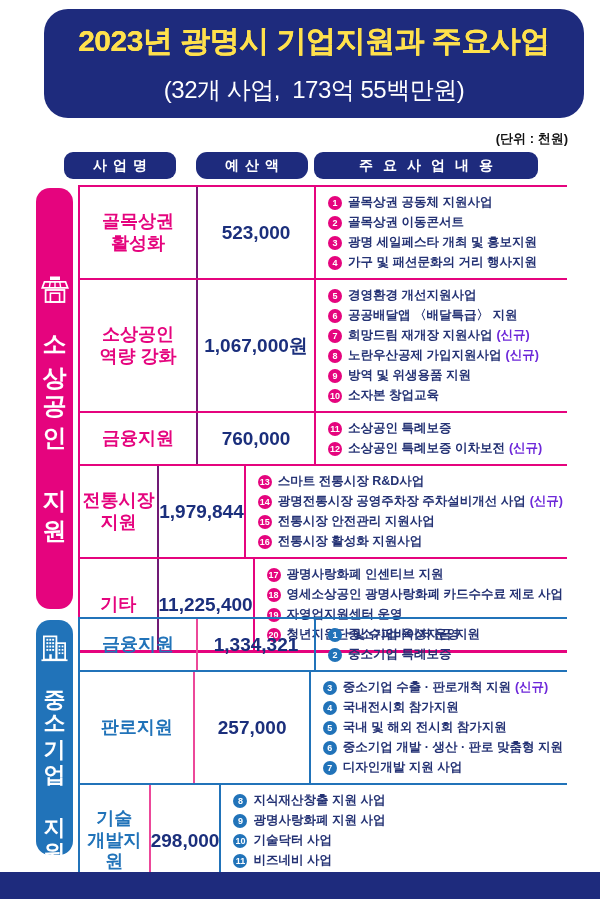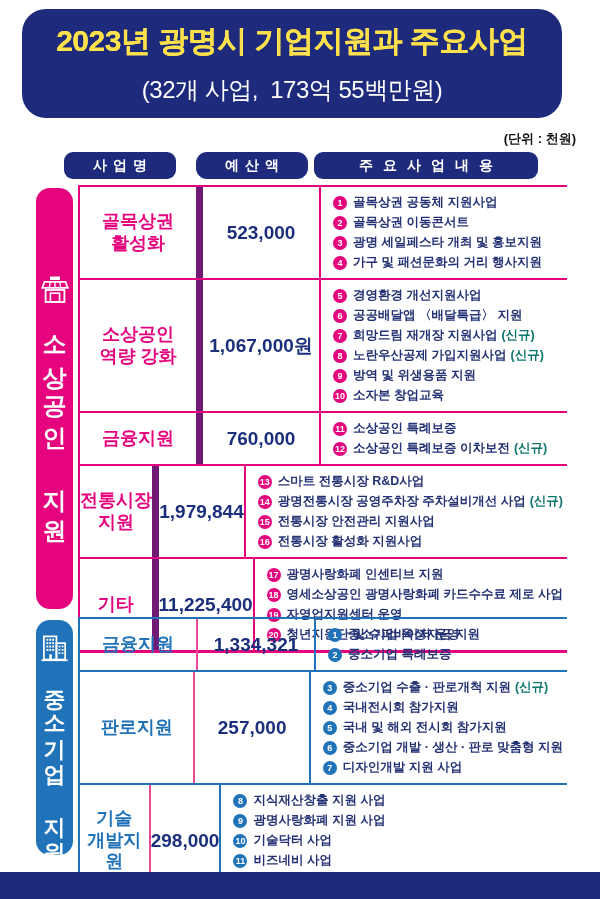--- a/index.html
+++ b/index.html
@@ -5,34 +5,34 @@
   html,body{margin:0;padding:0;}
   body{
     width:600px;height:899px;background:#ffffff;
     font-family:"Liberation Sans","DejaVu Sans",sans-serif;
     position:relative;overflow:hidden;
   }
   .page{position:absolute;inset:0;background:#fff;}
 
   
   .banner{
-    position:absolute;left:22px;top:9px;width:540px;height:109px;
+    position:absolute;left:44px;top:9px;width:540px;height:109px;
     background:#1E2B7D;border-radius:24px;
     display:flex;flex-direction:column;align-items:center;justify-content:center;
     gap:4px;
   }
   .banner .title{
     color:#FFE14C;font-weight:bold;font-size:30px;letter-spacing:-0.5px;
     text-shadow:0 0 0 #FFE14C;white-space:nowrap;
   }
   .banner .subtitle{
     color:#ffffff;font-weight:normal;font-size:24px;white-space:pre;letter-spacing:-0.5px;margin-top:8px;
   }
   .unit-note{
-    position:absolute;top:130px;right:24px;color:#121212;
+    position:absolute;top:130px;right:32px;color:#121212;
     font-size:13px;font-weight:bold;
   }
 
   
   .pill{
     position:absolute;top:152px;height:27px;background:#1E2B7D;border-radius:9px;
     color:#fff;font-weight:bold;font-size:14px;
     display:flex;align-items:center;justify-content:center;
   }
   #pill-name{left:64px;width:112px;letter-spacing:6px;text-indent:6px;}
@@ -45,33 +45,33 @@
   #tbl1{top:617px;border-top:2px solid #2173B9;border-left:2px solid #2173B9;border-bottom:3px solid #2173B9;}
   .row{display:flex;align-items:stretch;}
   #tbl0 .row + .row{border-top:2px solid #E5047E;}
   #tbl1 .row + .row{border-top:2px solid #2173B9;}
   .c1{width:116px;display:flex;align-items:center;justify-content:center;
       font-weight:bold;font-size:18px;line-height:1.2;text-align:center;white-space:pre-line;}
   #tbl0 .c1{color:#E5047E;}
   #tbl1 .c1{color:#2173B9;}
   .c2{width:116px;display:flex;align-items:center;justify-content:center;
       font-weight:bold;font-size:19px;color:#1B2F7C;}
-  #tbl0 .c2{border-left:7px solid #701a75;}
+  #tbl0 .c2{border-left:2px solid #701a75;}
   #tbl1 .c2{border-left:2px solid #ec4899;}
   .c3{flex:1;display:flex;flex-direction:column;justify-content:center;
       padding:6px 4px 6px 12px;gap:1px;}
   #tbl0 .c3{border-left:2px solid #E5047E;}
   #tbl1 .c3{border-left:2px solid #2173B9;}
   .item{display:flex;align-items:center;height:19px;white-space:nowrap;overflow:hidden;}
   .inum{width:14px;height:14px;border-radius:50%;color:#fff;font-size:9px;font-weight:bold;
         display:flex;align-items:center;justify-content:center;margin-right:6px;flex-shrink:0;}
   #tbl0 .inum{background:#E5047E;}
   #tbl1 .inum{background:#2173B9;}
   .itxt{font-weight:bold;font-size:12.5px;color:#243274;}
-  .inew{font-weight:bold;font-size:12.5px;color:#0f766e;margin-left:4px;}
+  .inew{font-weight:bold;font-size:12.5px;color:#6d28d9;margin-left:4px;}
 
   
   .vbar{
     position:absolute;left:36px;width:37px;border-radius:14px;
     display:flex;flex-direction:column;align-items:center;
   }
   #bar0{top:188px;height:421px;background:#E5047E;}
   #bar1{top:620px;height:235px;background:#2173B9;}
   #bar0 .vicon{margin-top:88px;}
   #bar1 .vicon{margin-top:13px;}

